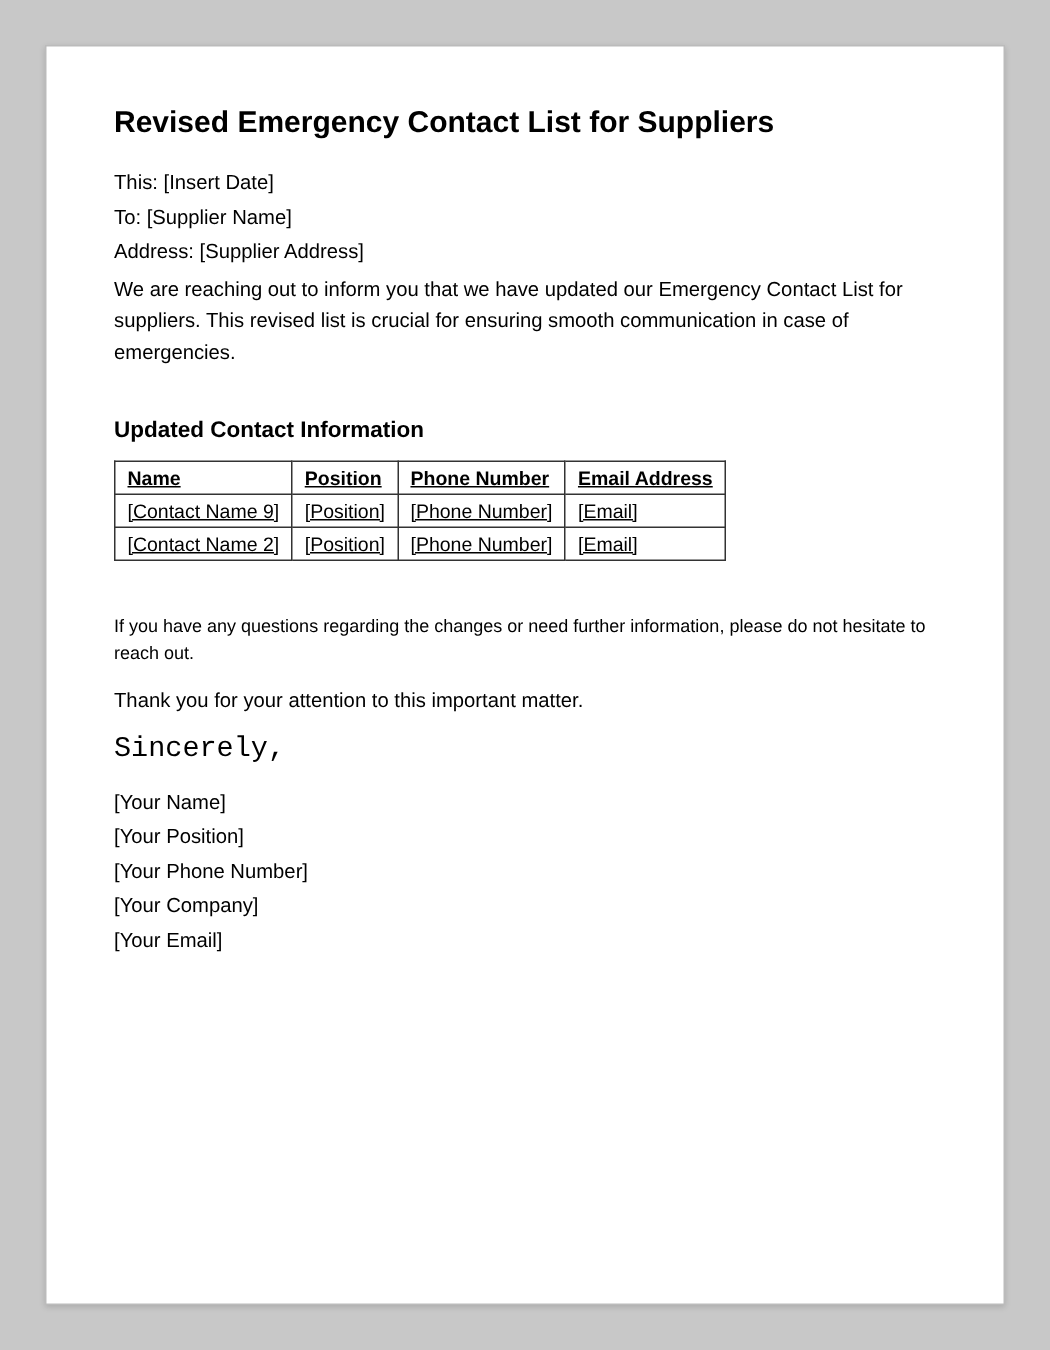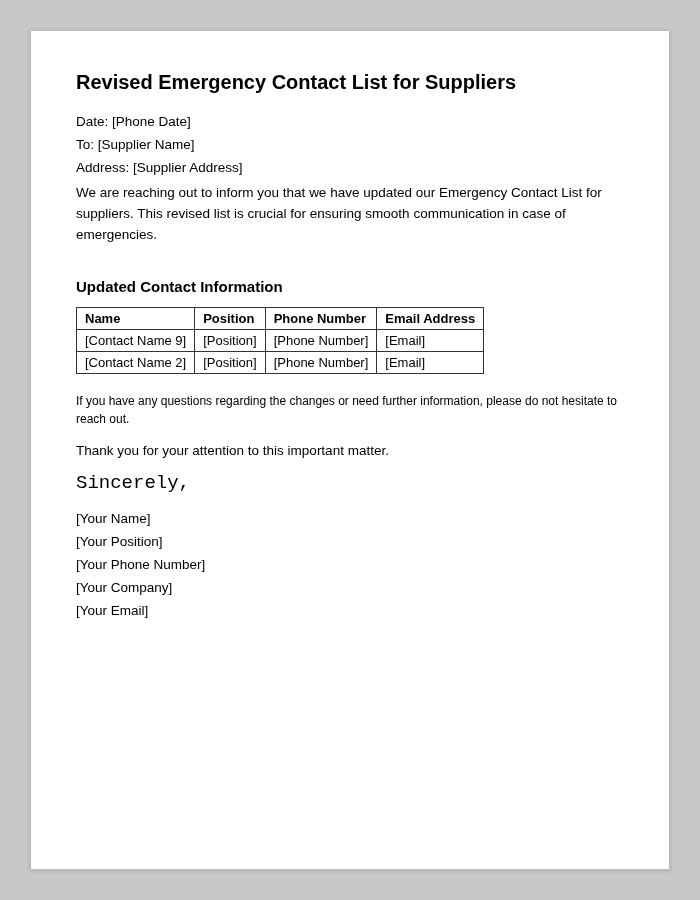--- a/index.html
+++ b/index.html
@@ -55,23 +55,24 @@
 
     .section-title {
       font-size: 15px;
       font-weight: bold;
       margin-bottom: 12px;
       font-family: Arial, sans-serif;
     }
 
     .contact-table {
       border-collapse: collapse;
-      margin-bottom: 18px;
+      margin-bottom: 34px;
       font-size: 13px;
       font-family: Arial, sans-serif;
+      text-decoration: underline;
     }
 
     .contact-table th,
     .contact-table td {
       border: 1px solid #333333;
       padding: 3px 8px;
       text-align: left;
     }
 
     .contact-table th {
@@ -104,21 +105,21 @@
       font-family: Arial, sans-serif;
     }
   </style>
 </head>
 <body>
 
 <div class="page">
 
   <h1 class="doc-title">Revised Emergency Contact List for Suppliers</h1>
 
-  <p class="meta-line">Date: [Phone Date]</p>
+  <p class="meta-line">This: [Insert Date]</p>
 
   <p class="meta-line">To: [Supplier Name]</p>
 
   <p class="meta-line">Address: [Supplier Address]</p>
 
 
   <p class="body-para">We are reaching out to inform you that we have updated our Emergency Contact List for suppliers. This revised list is crucial for ensuring smooth communication in case of emergencies.</p>
 
   <h2 class="section-title">Updated Contact Information</h2>
 

